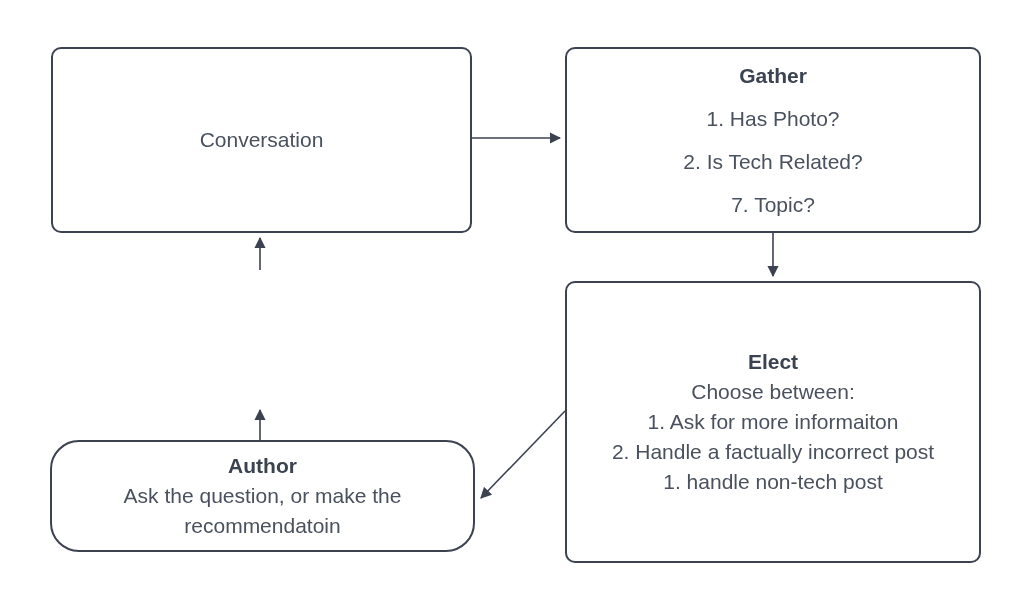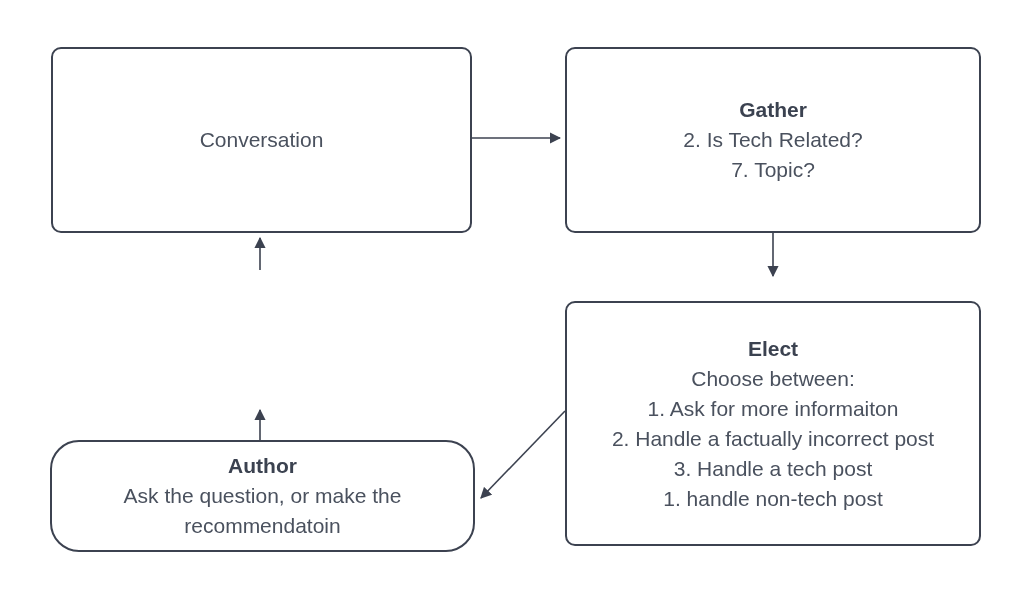--- a/index.html
+++ b/index.html
@@ -44,23 +44,23 @@
   }
   .node .title {
     font-weight: bold;
     color: #3b4250;
   }
   .node .line {
     white-space: nowrap;
   }
   
   #node-conversation { left: 51px;  top: 47px;  width: 421px; height: 186px; }
-  #node-gather       { left: 565px; top: 47px;  width: 416px; height: 186px; }
+  #node-gather       { left: 565px; top: 47px;  width: 416px; height: 186px; gap: 13px; }
   #node-review       { left: 50px;  top: 270px; width: 421px; height: 135px; }
-  #node-elect        { left: 565px; top: 281px; width: 416px; height: 245px; margin-top: 20px; }
+  #node-elect        { left: 565px; top: 281px; width: 416px; height: 282px; }
   #node-author       { left: 50px;  top: 440px; width: 425px; height: 112px; border-radius: 29px; }
 </style>
 </head>
 <body>
 
 <div id="canvas">
 
   <svg id="edges" viewBox="0 0 1034 594" width="1034" height="594">
     <defs>
       <marker id="arrow" viewBox="0 0 10 10" refX="9" refY="5" markerWidth="7" markerHeight="7" orient="auto-start-reverse">
@@ -80,31 +80,31 @@
       <line x1="260" y1="270" x2="260" y2="238" marker-end="url(#arrow)"></line>
     </g>
   </svg>
 
   <div class="node" id="node-conversation">
     <div class="line">Conversation</div>
   </div>
 
   <div class="node" id="node-gather">
     <div class="title">Gather</div>
+    <div class="line">1. Has Photo?</div>
     <div class="line">2. Is Tech Related?</div>
     <div class="line">7. Topic?</div>
   </div>
 
 
   <div class="node" id="node-elect">
     <div class="title">Elect</div>
     <div class="line">Choose between:</div>
     <div class="line">1. Ask for more informaiton</div>
     <div class="line">2. Handle a factually incorrect post</div>
-    <div class="line">3. Handle a tech post</div>
     <div class="line">1. handle non-tech post</div>
   </div>
 
   <div class="node" id="node-author">
     <div class="title">Author</div>
     <div class="line">Ask the question, or make the</div>
     <div class="line">recommendatoin</div>
   </div>
 
 </div>

